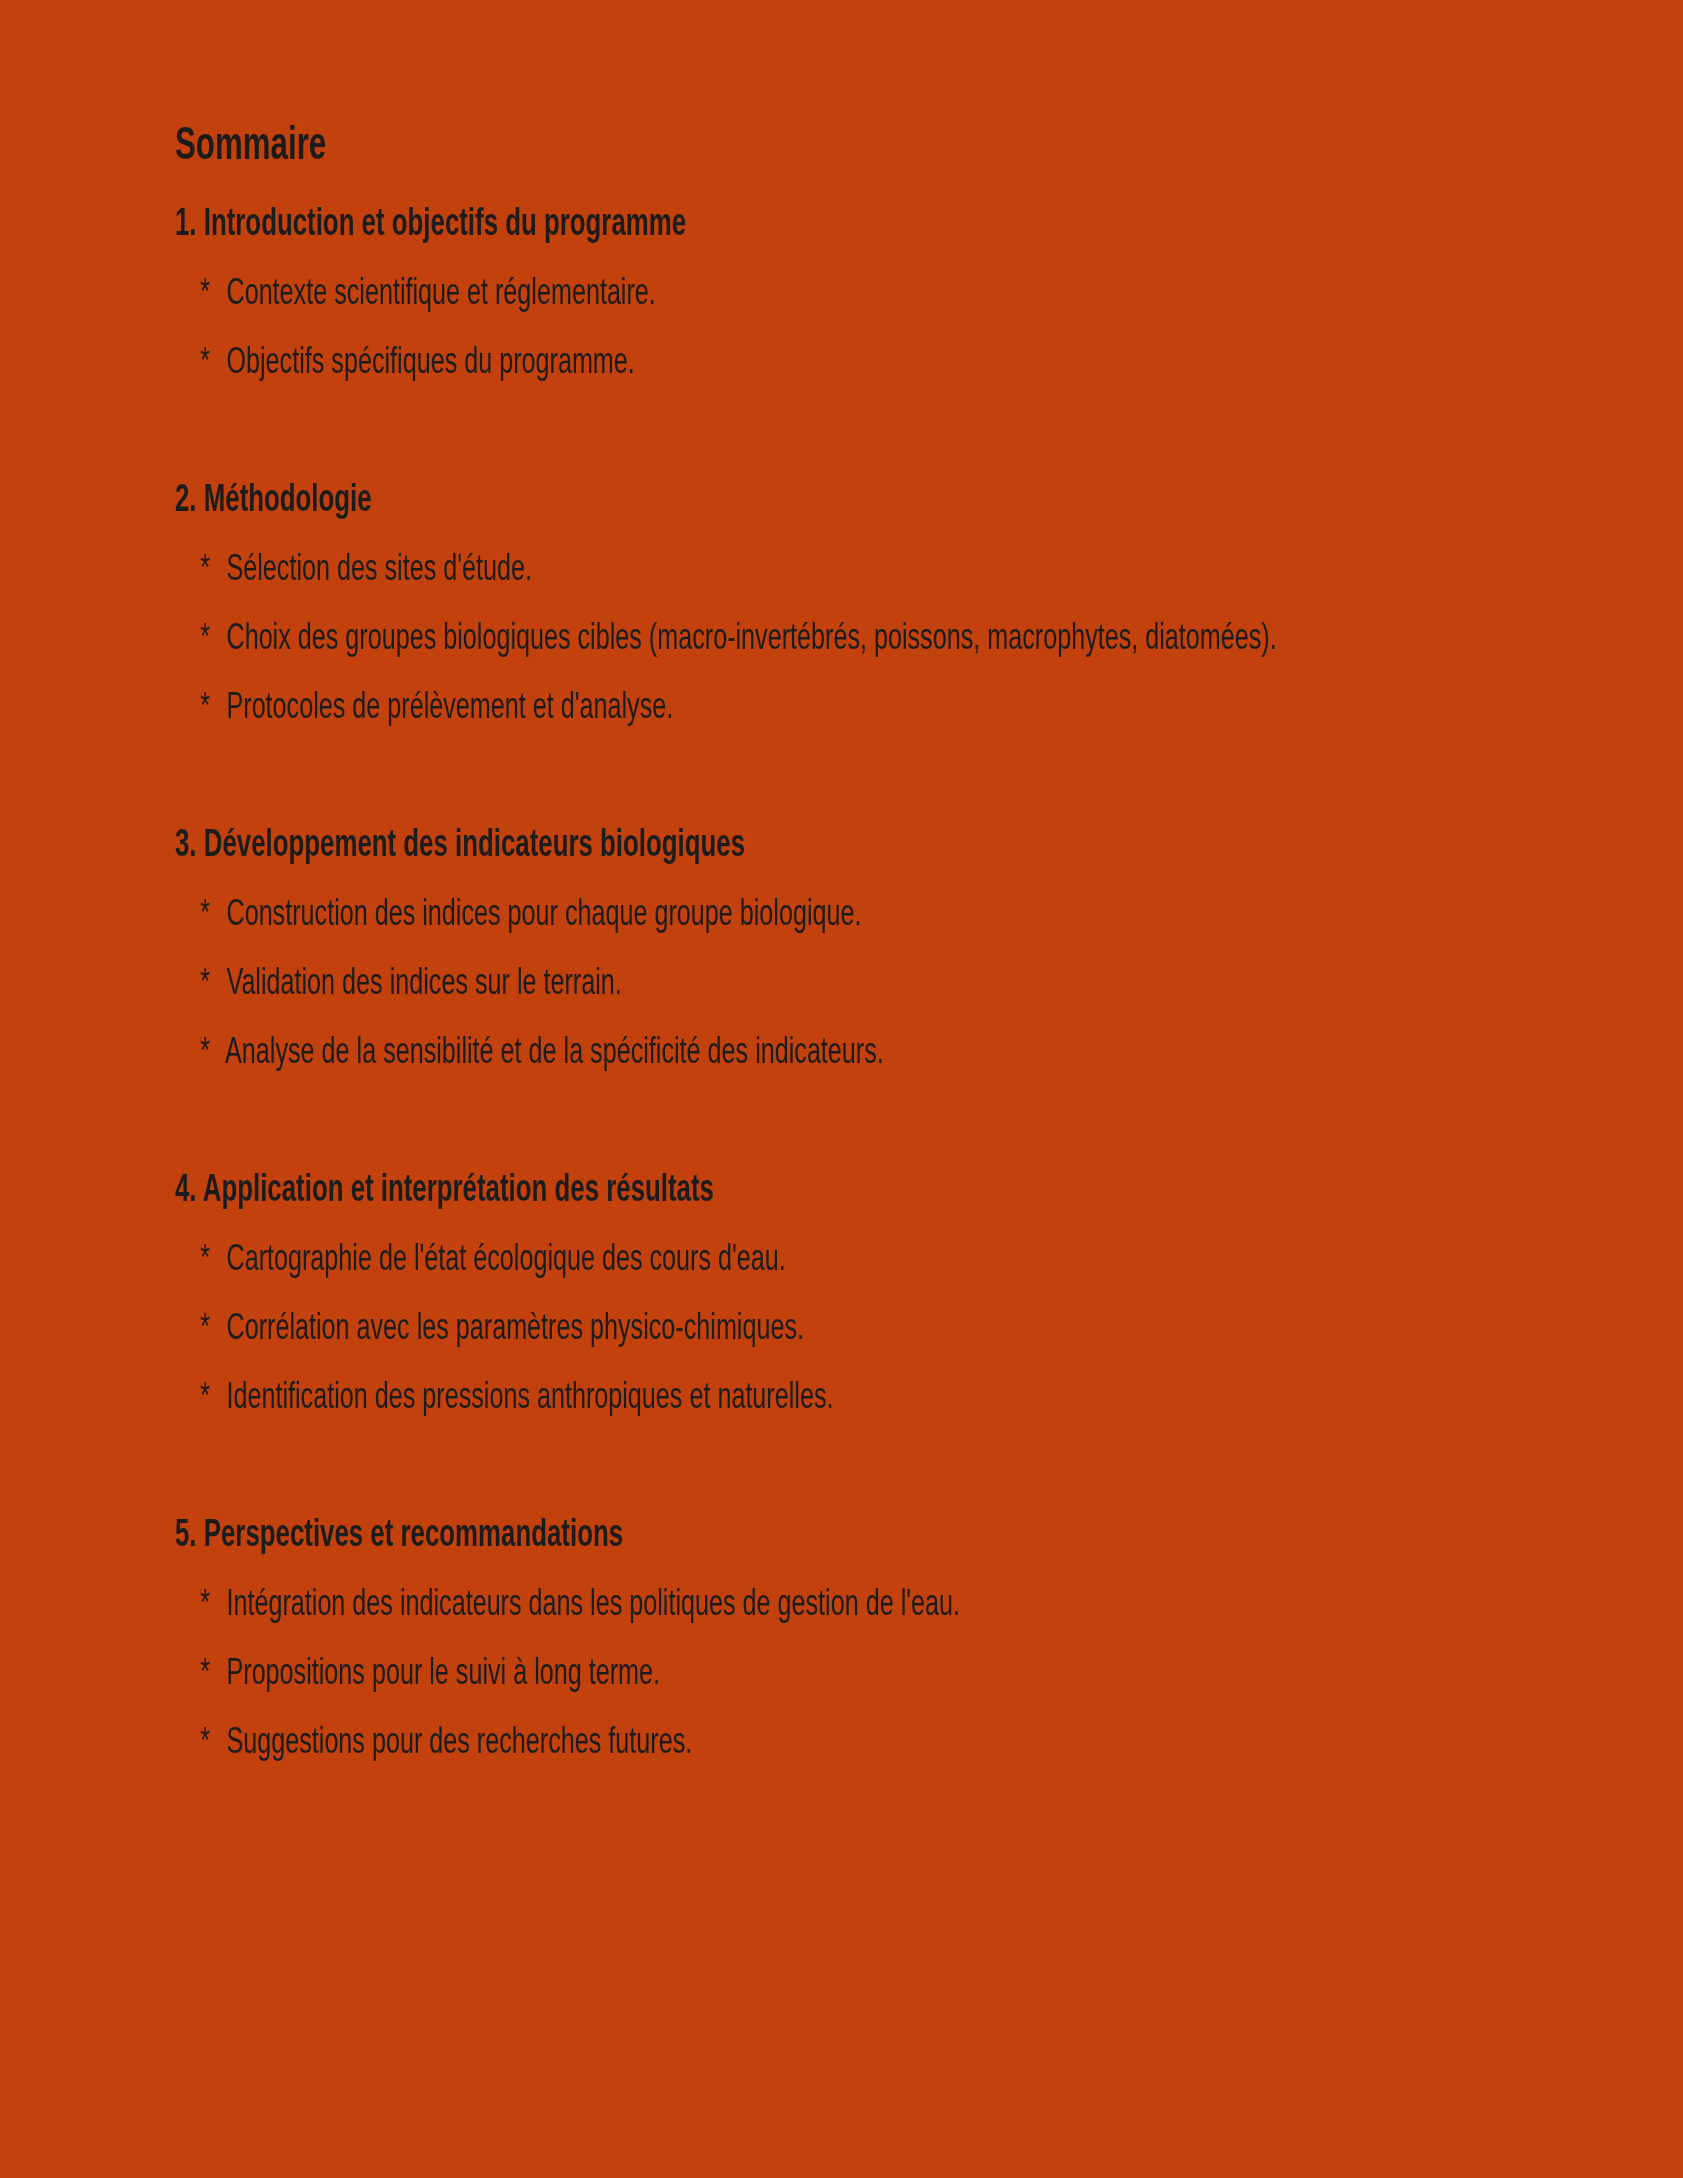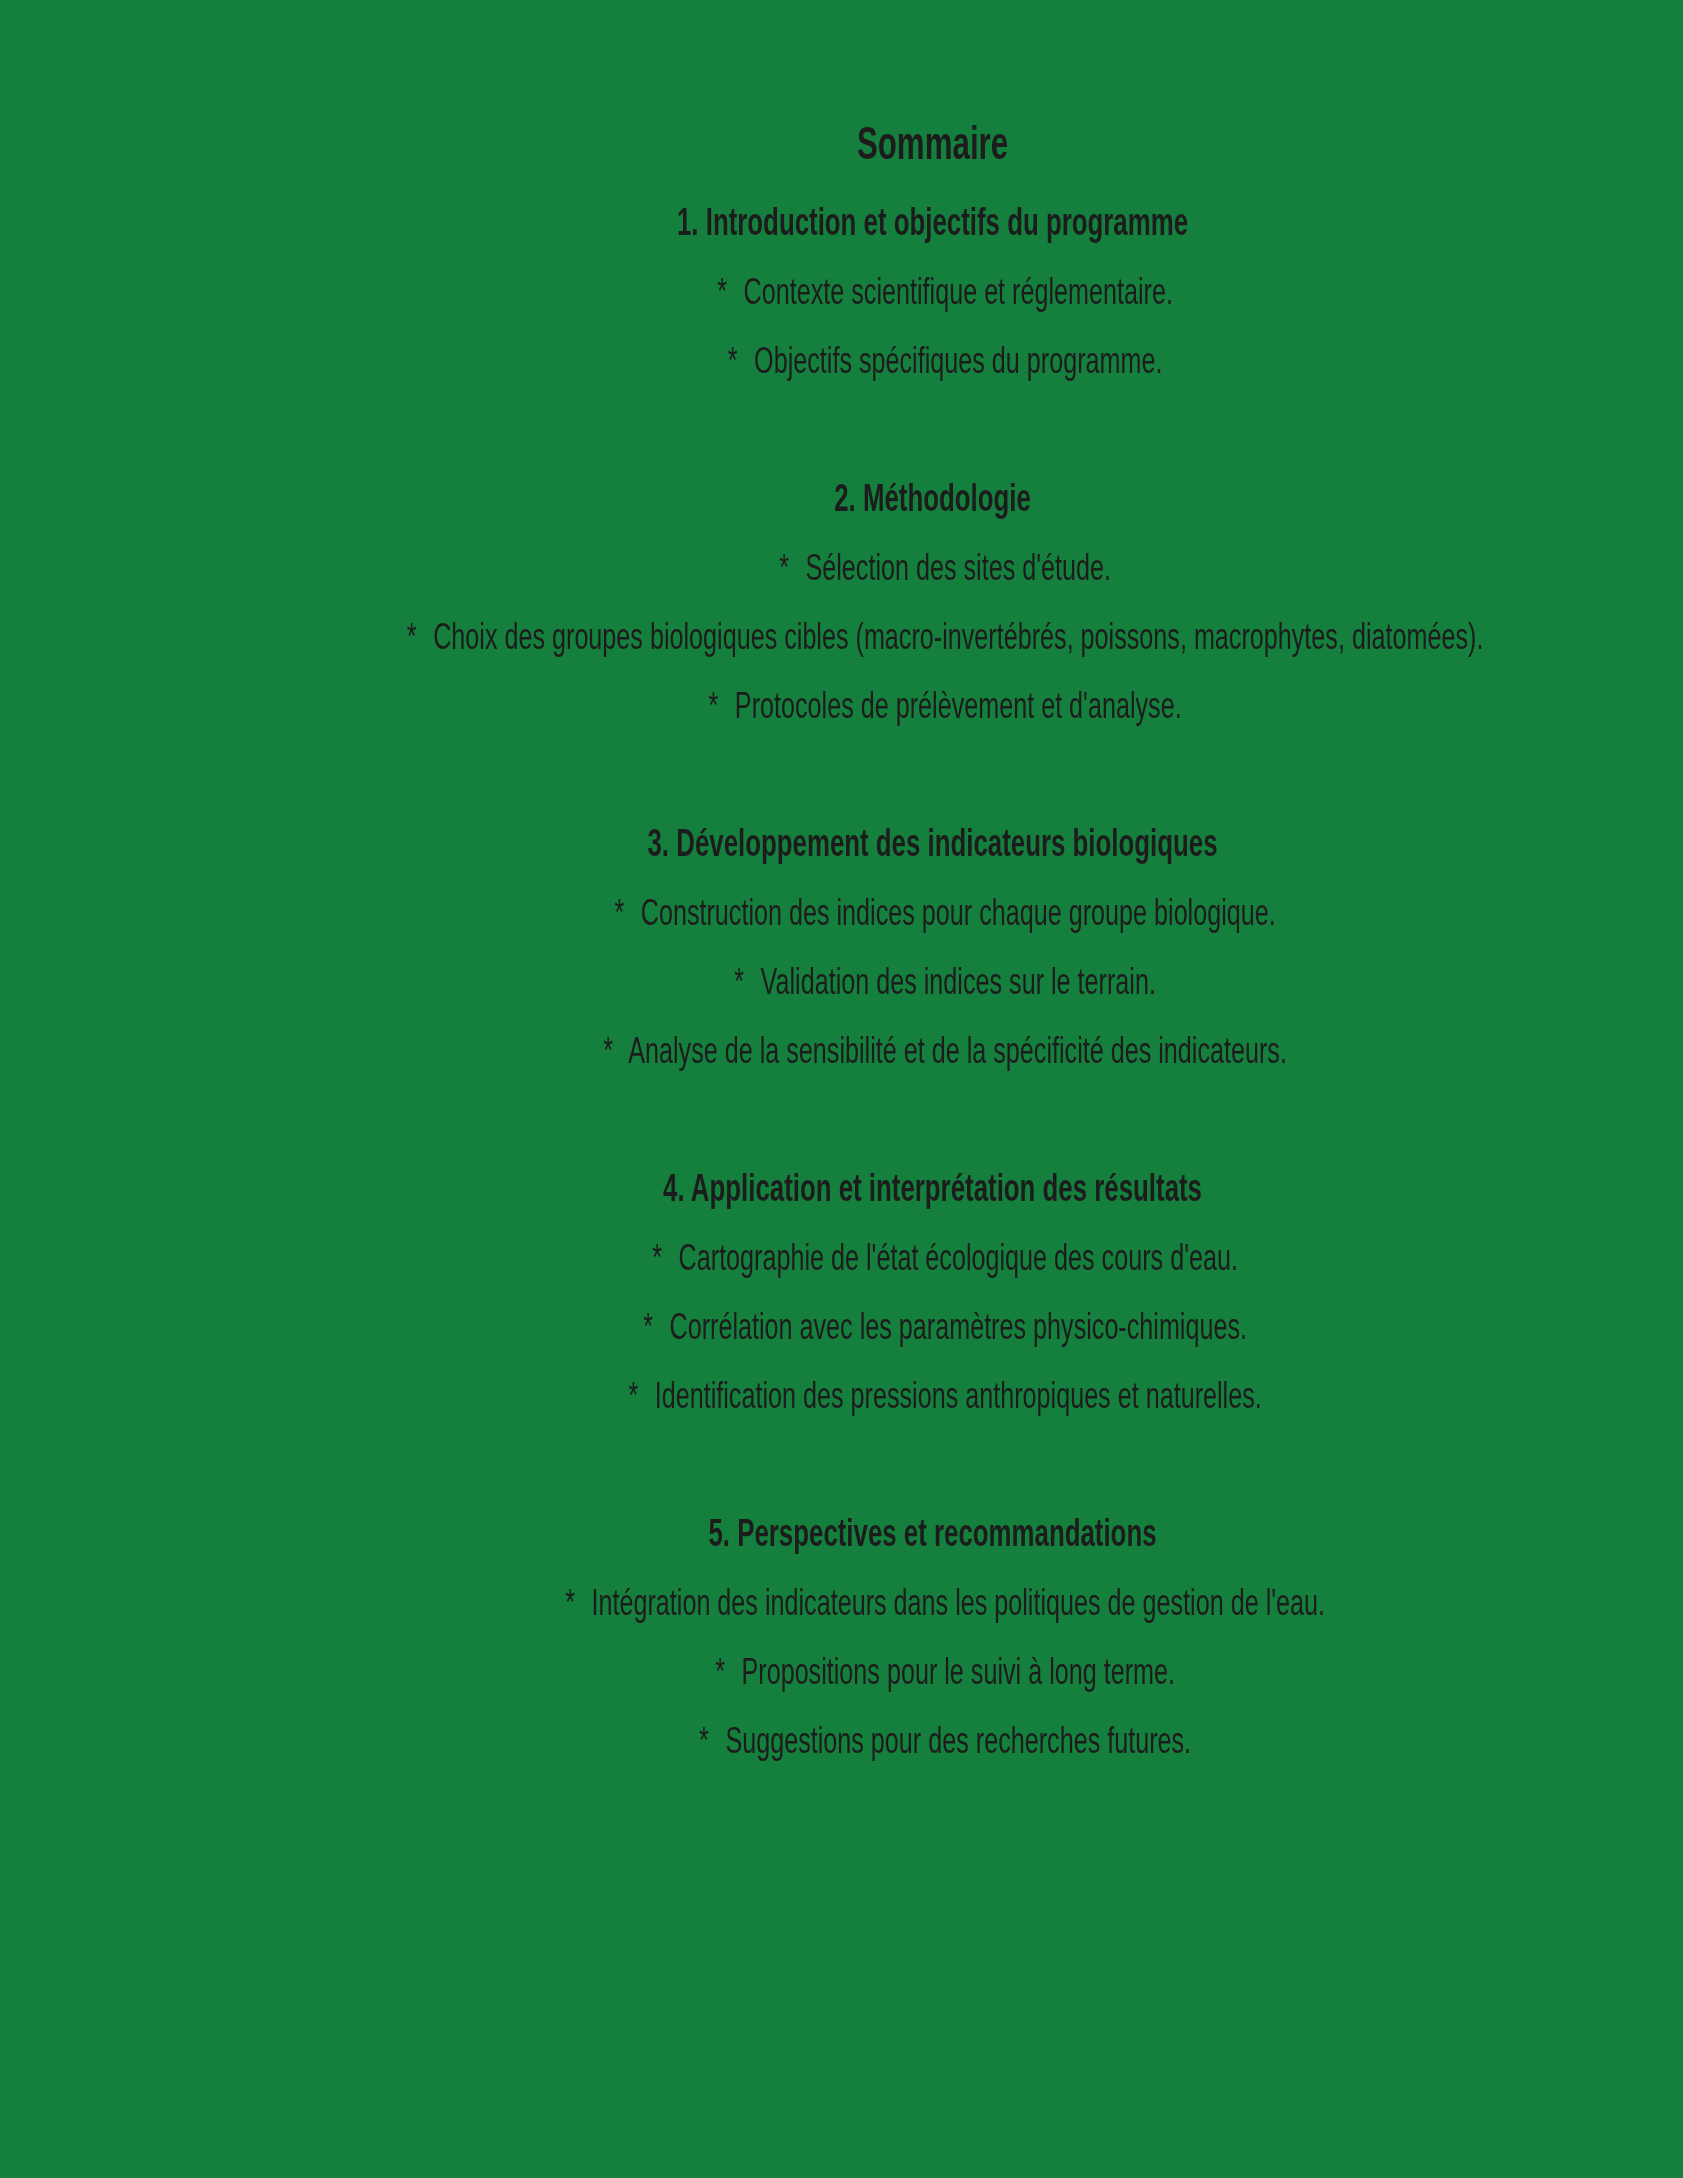--- a/index.html
+++ b/index.html
@@ -8,22 +8,21 @@
     height: 2178px;
     background: #ffffff;
     overflow: hidden;
     font-family: "Liberation Sans", "DejaVu Sans", sans-serif;
     color: #1c1c1c;
     position: relative;
   }
   .page {
     position: absolute;
     inset: 0;
-    background: #15803d;
-    text-align: center;
+    background: #c2410c;
   }
   
   .doc {
     position: absolute;
     left: 175px;
     top: 109px;
     width: 2228px;
     transform: scaleX(0.68);
     transform-origin: 0 0;
   }

